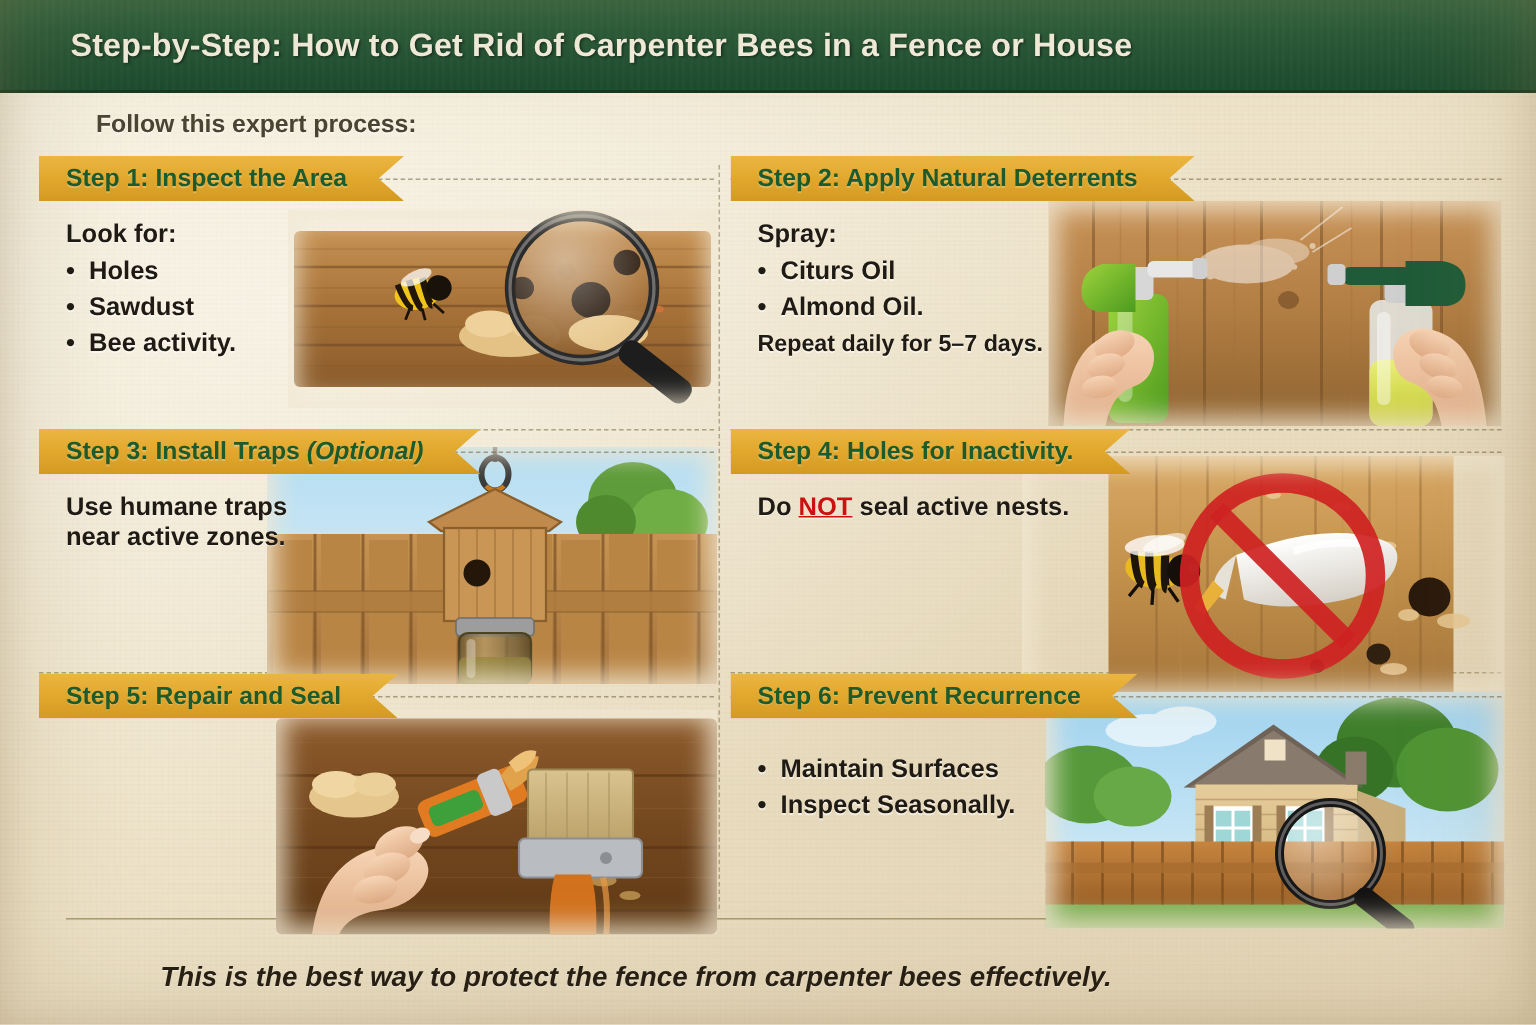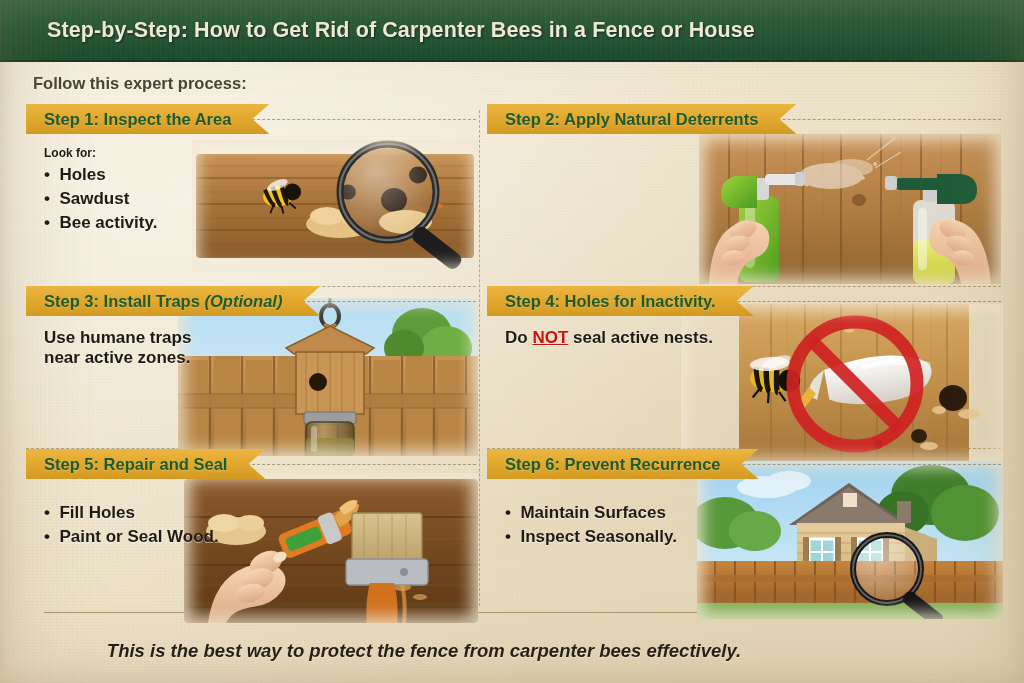--- a/index.html
+++ b/index.html
@@ -35,21 +35,21 @@
     display:flex; align-items:center;
   }
   #header h1 {
     color:#f6f1e2; font-size:21.5px; font-weight:bold; letter-spacing:.1px;
     padding-left:47px; text-shadow:1px 1px 2px rgba(0,0,0,.55);
     white-space:nowrap;
   }
 
   
   #intro {
-    position:absolute; left:33px; top:74px;
+    position:absolute; left:64px; top:74px;
     font-size:16.5px; font-weight:bold; color:#4a4434;
     text-shadow:0 1px 0 rgba(255,255,255,.5);
   }
 
   
   .grid { position:absolute; left:0; top:104px; width:1024px; height:508px; }
 
   .cell { position:absolute; }
   .cell.c1 { left:26px;  top:0;   width:450px; height:180px; }
   .cell.c2 { left:487px; top:0;   width:514px; height:180px; }
@@ -72,21 +72,21 @@
   .banner .opt { font-style:italic; }
   .banner-row { position:relative; height:30px; }
   
   .banner-row::after{
     content:""; position:absolute; left:0; right:0; top:15px; height:0;
     border-top:1px dashed rgba(110,95,60,.55); z-index:1;
   }
 
   
   .txt { position:relative; z-index:4; margin-top:12px; padding-left:18px; }
-  .txt .lead { font-size:12px; font-weight:bold; color:#1f1b14; margin-bottom:3px;
+  .txt .lead { font-size:17px; font-weight:bold; color:#1f1b14; margin-bottom:3px;
                text-shadow:0 1px 0 rgba(255,255,255,.55); }
   .txt ul { list-style:none; }
   .txt li { font-size:17px; font-weight:bold; color:#1f1b14; line-height:1.42;
             text-shadow:0 1px 0 rgba(255,255,255,.55); }
   .txt li::before { content:"\2022\00a0\00a0"; }
   .txt .note { font-size:15.5px; font-weight:bold; color:#1f1b14; margin-top:4px;
                text-shadow:0 1px 0 rgba(255,255,255,.55); }
   .txt .oneline { font-size:17px; font-weight:bold; color:#1f1b14;
                   text-shadow:0 1px 0 rgba(255,255,255,.55); }
   .not { color:#cc1111; text-decoration:underline; font-weight:bold; }
@@ -328,20 +328,28 @@
       </svg>
       <div class="feather"></div>
     </div>
 
     <div class="banner-row">
       <span class="banner">
         <span>Step 2:  Apply Natural Deterrents</span>
       </span>
     </div>
 
+    <div class="txt">
+      <div class="lead">Spray:</div>
+      <ul>
+        <li>Citurs Oil</li>
+        <li>Almond Oil.</li>
+      </ul>
+      <div class="note">Repeat daily for 5–7 days.</div>
+    </div>
   </div>
 
   <div class="cell c3">
     <div class="art a3">
       <svg width="300" height="158" viewBox="0 0 300 158">
         <defs>
           <linearGradient id="sky3" x1="0" y1="0" x2="0" y2="1">
             <stop offset="0" stop-color="#b4ddf2"></stop>
               <stop offset="1" stop-color="#e2f1f8"></stop>
           </linearGradient>
@@ -591,26 +599,20 @@
       </svg>
       <div class="feather"></div>
     </div>
 
     <div class="banner-row">
       <span class="banner">
         <span>Step 5: Repair and Seal</span>
       </span>
     </div>
 
-    <div class="txt" style="margin-top:22px">
-      <ul>
-        <li>Fill Holes</li>
-        <li>Paint or Seal Wood.</li>
-      </ul>
-    </div>
   </div>
 
   <div class="cell c6">
     <div class="art a6">
       <svg width="306" height="158" viewBox="0 0 306 158">
         <defs>
           <linearGradient id="sky6" x1="0" y1="0" x2="0" y2="1">
             <stop offset="0" stop-color="#9fd2ef"></stop>
               <stop offset="1" stop-color="#dcf0f8"></stop>
           </linearGradient>

